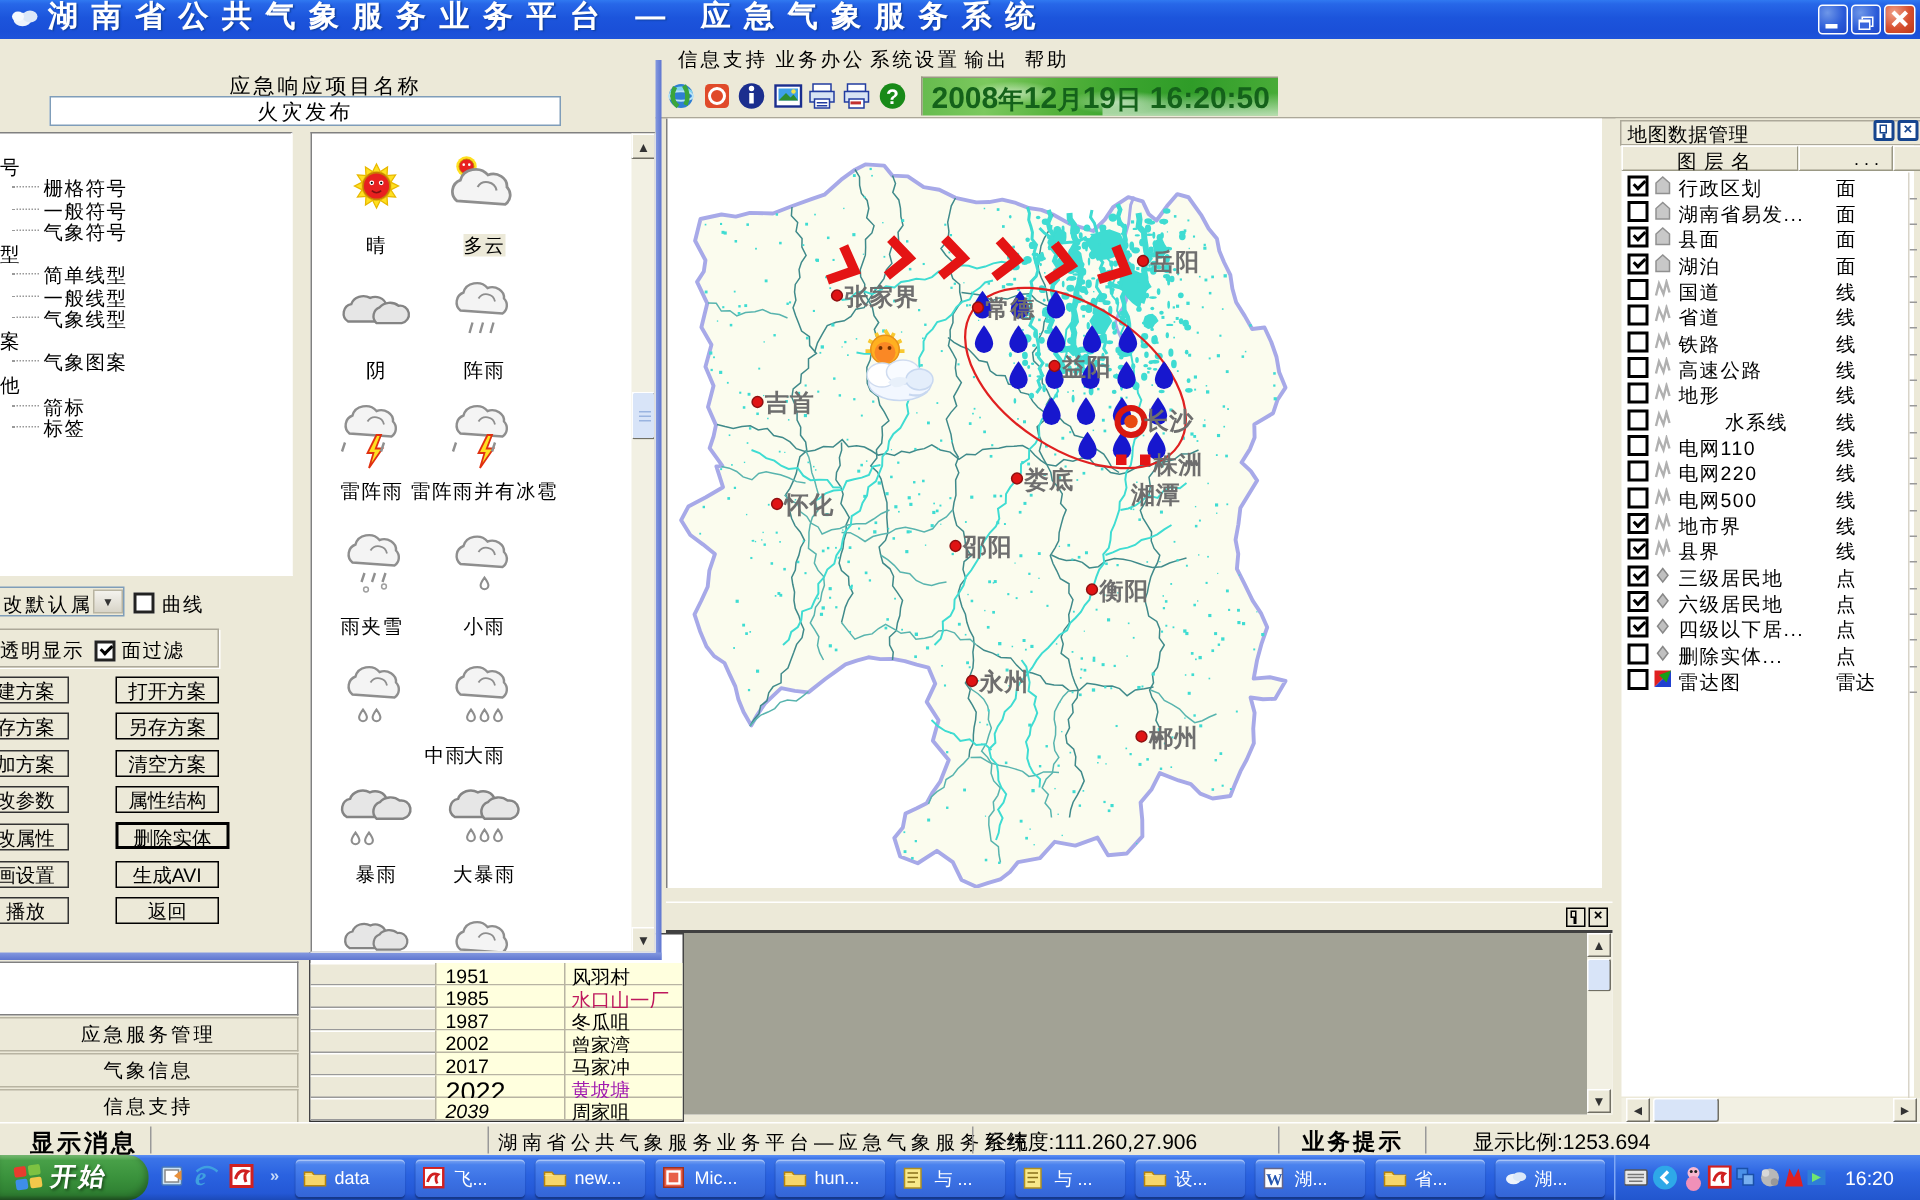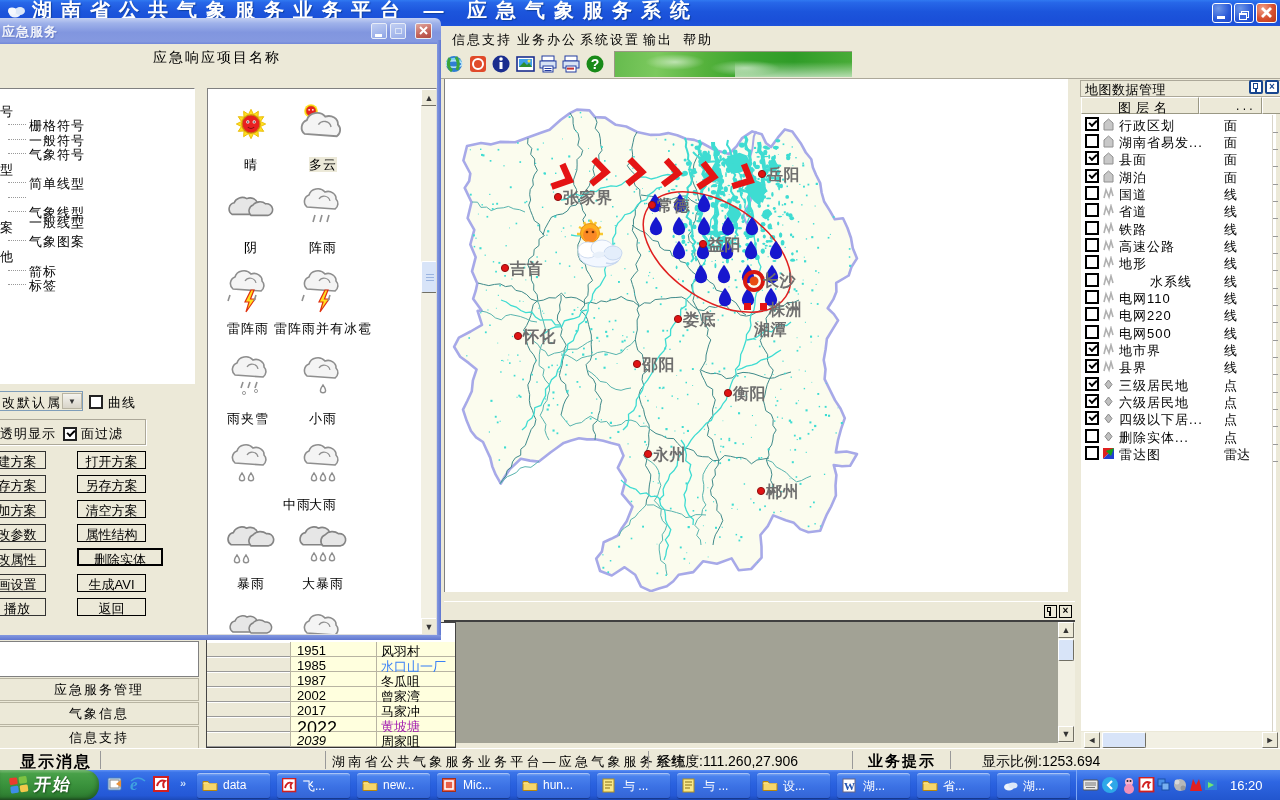--- a/index.html
+++ b/index.html
@@ -73,20 +73,21 @@
     </g>
 <g transform="translate(141,0)">
       <circle cx="9" cy="10" r="8.5" fill="#188A18"></circle>
       <text x="9" y="15" text-anchor="middle" font-size="14" font-weight="bold" fill="#fff" font-family="Liberation Sans">?</text>
     </g>
 </svg>
 <div class="abs" style="left:614px;top:51px;width:238px;height:26px;border-left:1px solid #9a9884;border-top:1px solid #9a9884;background:linear-gradient(95deg,#66BB4E 0%,#7CC95E 18%,#55B23C 38%,#3CA52F 55%,#2F9C28 75%,#49AC38 100%);overflow:hidden;">
 <div class="abs" style="left:120px;top:10px;width:130px;height:20px;background:linear-gradient(180deg,rgba(255,255,255,0) 0%,rgba(255,255,255,.8) 100%);"></div>
 <div class="abs" style="left:30px;top:2px;width:60px;height:16px;background:radial-gradient(ellipse,rgba(255,255,255,.55),rgba(255,255,255,0) 70%);"></div>
 <div class="abs" style="left:95px;top:8px;width:70px;height:16px;background:radial-gradient(ellipse,rgba(255,255,255,.5),rgba(255,255,255,0) 70%);"></div>
+<div class="abs" style="left:6px;top:3px;font-size:20px;font-weight:bold;color:#14621A;white-space:nowrap;font-family:'Liberation Sans';">2008<span style="font-size:17px">年</span>12<span style="font-size:17px">月</span>19<span style="font-size:17px">日</span> 16:20:50</div>
 </div>
 <div class="abs" style="left:444px;top:79px;width:624px;height:513px;background:#fff;border-left:1px solid #808080;overflow:hidden;">
 <svg width="624" height="513" viewBox="0 0 624 513">
       <path d="M22.0,67.0L36.0,64.0L45.5,65.4L54.9,62.9L70.3,63.3L82.8,58.5L95.9,53.8L104.6,50.8L115.8,40.8L125.0,34.1L131.9,30.6L144.4,31.4L150.0,38.1L160.2,38.6L170.8,45.8L181.2,47.5L192.0,52.9L205.9,55.9L214.5,55.7L223.2,54.1L232.2,56.3L240.8,59.7L249.2,60.9L257.0,64.0L268.5,70.4L283.9,75.0L291.5,67.4L297.1,59.1L307.2,52.4L316.8,55.3L320.9,63.9L326.0,68.0L333.0,58.4L339.9,50.4L347.3,52.5L355.7,64.2L360.8,73.5L366.3,80.2L367.9,88.4L371.1,96.0L375.2,104.2L376.6,113.5L379.1,122.5L384.8,131.6L389.8,140.3L398.0,139.3L402.5,149.0L406.0,159.0L407.8,169.2L412.0,179.4L406.6,187.7L403.7,196.5L391.2,203.9L391.4,212.7L388.3,220.4L382.7,229.3L388.9,235.1L393.1,241.4L387.6,250.4L381.9,259.7L380.6,270.5L378.7,280.9L380.5,290.3L379.6,300.2L384.9,310.8L390.1,321.4L395.6,329.7L399.8,339.2L396.1,349.9L393.1,360.8L390.8,373.4L401.6,372.5L412.0,375.0L405.1,386.8L397.0,387.2L388.7,386.0L391.4,396.2L390.5,406.7L390.9,416.5L386.1,427.5L382.0,435.1L378.6,443.1L375.2,451.7L363.4,453.3L355.2,450.1L348.9,443.8L340.7,441.3L328.2,436.4L322.8,447.1L315.4,456.0L316.5,467.5L316.6,478.6L306.2,490.0L293.7,491.2L286.6,479.4L271.9,484.7L258.2,482.2L248.3,493.1L233.7,495.7L228.3,502.3L221.8,507.3L213.9,509.6L205.9,512.2L196.0,507.6L190.2,495.7L179.6,488.2L166.8,496.5L155.1,492.0L151.2,479.6L156.9,472.6L158.7,463.3L166.2,459.8L172.8,456.5L176.8,449.2L181.7,442.3L187.5,427.7L176.9,414.8L180.7,401.2L172.8,388.9L178.5,376.8L174.0,366.1L166.1,364.1L158.2,361.7L150.1,360.3L141.9,360.4L134.0,359.2L126.1,361.4L118.7,363.9L112.0,368.7L105.4,373.5L93.9,382.6L84.9,381.6L75.8,379.8L64.9,390.1L59.9,397.5L55.8,404.6L50.7,395.7L47.3,387.4L45.2,378.6L41.5,370.8L38.0,363.0L31.1,358.4L26.0,352.0L21.7,341.8L18.0,330.6L22.5,321.5L26.8,312.2L27.9,301.4L31.6,290.4L23.6,283.9L15.2,277.7L9.1,267.8L13.9,258.7L25.6,252.5L37.0,245.8L32.6,231.9L36.6,231.6L28.1,219.8L30.7,211.9L32.3,204.4L27.0,192.3L30.7,178.2L25.3,165.5L29.3,150.8L22.6,139.2L24.6,131.0L26.5,123.3L19.7,108.9L24.2,102.0L25.3,94.5L18.4,81.5L22.0,67.0Z" fill="#FBFCEE" stroke="#A7A9E8" stroke-width="2.6" stroke-linejoin="round"></path>
       <path d="M83.0,59.0L82.6,64.8L86.8,69.4L85.7,75.3L89.7,80.0L89.6,85.7L92.4,91.3L89.3,95.9L87.7,100.7L88.3,106.1L85.2,110.6L84.7,115.7L85.6,121.1L83.7,126.1L85.4,131.4L87.5,136.6L89.4,141.7L94.6,145.4L94.8,151.4L99.3,156.6L94.0,160.3L94.0,166.5L89.2,170.4L88.7,176.3L83.8,180.2L82.9,186.0L85.0,190.8L86.4,195.8L86.4,201.1L88.8,205.8L88.7,211.2L92.1,215.7L92.9,221.4L88.3,225.4L87.0,230.8L85.9,236.4L83.9,241.6L81.6,246.6L78.9,250.6L80.4,255.8L81.4,261.2L82.7,266.5L85.0,271.4L88.6,275.8L91.4,281.4L88.8,286.0L87.6,291.1L85.7,295.9L85.2,301.1L82.8,305.9L83.5,310.5L84.7,315.7L84.3,321.3L85.2,326.6L87.5,331.4L89.0,336.4L90.9,340.5L89.7,346.1L86.1,350.6L84.2,355.9L82.2,361.1L80.3,366.4L75.8,370.2L75.7,376.2L70.4,378.8L67.5,382.9L66.3,388.2L62.1,391.5L61.0,396.8L57.7,400.7L55.0,405.0" fill="none" stroke="#3F8A8A" stroke-width="1"></path>
       <path d="M125.0,34.0L128.0,38.9L128.1,44.6L129.3,50.0L133.1,54.6L134.2,60.0L132.8,66.2L137.7,71.4L136.3,76.3L132.0,80.6L132.1,85.9L131.9,91.1L130.2,96.0L128.5,100.9L128.8,105.6L131.5,110.4L131.3,116.5L133.9,121.3L136.6,126.0L137.7,131.5L140.8,136.0L137.9,140.5L139.6,146.3L136.9,150.9L135.9,156.0L135.1,161.1L132.9,165.9L133.0,170.6L133.2,176.5L135.3,181.6L140.3,185.4L141.5,190.9L144.5,195.6L147.6,201.5L143.0,205.5L143.3,211.1L142.8,216.4L139.3,220.8L139.6,226.3L135.5,231.6L139.9,235.6L142.4,240.4L143.6,245.6L144.9,250.8L146.3,256.0L146.4,260.7L146.2,265.8L146.6,271.1L146.9,276.4L145.3,281.3L141.1,285.6L142.1,290.9L143.6,296.3L148.3,300.2L150.7,305.2L150.1,311.6L153.3,316.1L156.7,321.2L155.4,326.2L154.9,331.4L153.3,336.3L152.5,341.5L148.0,345.7L148.1,351.0L150.5,355.7L150.0,361.0" fill="none" stroke="#3F8A8A" stroke-width="1"></path>
       <path d="M150.0,38.0L152.0,43.3L150.2,49.3L154.2,54.3L155.3,59.8L155.6,65.4L157.0,71.3L153.7,75.8L154.1,81.5L149.5,85.5L148.0,90.5L149.6,96.6L145.9,100.9L144.3,106.8L140.8,111.5L137.3,116.2L134.2,121.1L131.1,126.1L125.6,127.1L122.3,132.0L117.8,134.9L112.3,135.8L106.5,138.1L103.2,143.8L100.0,149.6L98.0,156.0" fill="none" stroke="#3F8A8A" stroke-width="1"></path>
       <path d="M192.0,53.0L189.2,58.2L188.0,63.7L186.8,69.2L187.6,75.2L187.0,80.9L182.3,86.7L185.6,91.2L189.8,95.3L188.5,101.6L190.2,106.7L194.8,110.7L194.8,115.6L196.1,121.5L193.2,126.1L190.3,130.6L190.3,136.1L188.4,141.0L188.5,145.6L187.3,151.4L190.0,156.0L192.5,160.7L191.9,166.3L192.7,171.6L195.9,176.0L193.4,180.7L190.8,185.4L192.8,191.6L189.0,195.9L185.9,200.4L187.4,205.4L189.0,210.6L189.8,216.1L191.2,221.3L194.0,226.0" fill="none" stroke="#3F8A8A" stroke-width="1"></path>
       <path d="M257.0,64.0L254.1,68.9L254.2,74.8L251.2,79.8L249.0,84.9L248.1,90.5L246.8,96.1L247.5,101.3L249.2,106.2L251.6,111.0L252.7,116.1L253.6,121.3L257.6,126.6L253.5,130.8L251.1,135.6L250.4,141.2L248.0,146.0L247.0,151.4L243.4,156.2L244.1,161.6L248.4,165.7L249.6,170.9L249.9,176.5L253.0,181.1L255.3,186.1L252.6,190.8L253.2,196.6L250.9,201.5L246.4,205.5L247.3,210.5L249.5,215.4L247.9,221.6L250.3,226.3L253.0,231.0" fill="none" stroke="#3F8A8A" stroke-width="1"></path>
       <path d="M33.0,204.0L38.4,205.4L43.8,206.6L49.6,205.4L55.2,204.9L60.5,207.6L66.6,206.7L70.8,211.4L76.7,212.6L81.7,215.6L85.9,220.1L92.2,222.1L98.3,221.1L104.0,218.7L110.4,219.0L116.5,214.1L120.6,218.8L126.1,218.2L131.3,219.0L136.0,221.5L140.5,224.4L145.9,223.3L151.3,224.6L156.0,221.9L161.4,222.8L166.2,221.0L171.2,220.1L176.2,217.5L181.9,221.0L188.4,222.4L194.3,227.2L199.3,223.8L205.2,224.2L210.1,220.6L215.9,220.0L220.9,219.9L225.9,218.7L230.9,218.5L236.7,218.0L241.3,220.5L244.9,224.5L248.8,227.9L252.9,230.7L259.0,231.6L264.2,227.4L270.3,228.5L276.2,226.4L281.6,227.0L285.6,231.6L291.1,232.1L295.4,236.0L301.3,237.1L306.4,236.0L311.1,233.5L315.8,231.2L321.4,231.8L325.9,228.7L332.0,228.8L337.7,227.4L342.6,223.6L348.6,223.5L354.0,221.0" fill="none" stroke="#3F8A8A" stroke-width="1"></path>
@@ -1276,21 +1277,21 @@
 <div class="abs" style="left:0;top:702px;width:199px;height:23px;background:#ECE9D8;border:1px solid #B8B4A2;border-left:none;text-align:center;"><span class="cjk" style="font-size:13px;line-height:22px;">气象信息</span></div>
 <div class="abs" style="left:0;top:726px;width:199px;height:23px;background:#ECE9D8;border:1px solid #B8B4A2;border-left:none;text-align:center;"><span class="cjk" style="font-size:13px;line-height:22px;">信息支持</span></div>
 <div class="abs" style="left:206px;top:622px;width:250px;height:127px;background:#fff;border:1px solid #444;border-bottom:2px solid #333;overflow:hidden;">
     <div class="abs" style="left:0;top:19px;width:83px;height:15px;background:#ECE9D8;border-top:1px solid #fff;border-bottom:1px solid #999;"></div>
     <div class="abs" style="left:83px;top:19px;width:167px;height:15px;background:#FFFFDE;border-bottom:1px solid #B8B4A2;border-left:1px solid #B8B4A2;"></div>
     <div class="abs" style="left:90px;top:20px;font-size:13px;color:#000;">1951</div>
     <div class="abs" style="left:174px;top:20px;font-size:13px;color:#000;white-space:nowrap;">风羽村</div>
     <div class="abs" style="left:0;top:34px;width:83px;height:15px;background:#ECE9D8;border-top:1px solid #fff;border-bottom:1px solid #999;"></div>
     <div class="abs" style="left:83px;top:34px;width:167px;height:15px;background:#FFFFDE;border-bottom:1px solid #B8B4A2;border-left:1px solid #B8B4A2;"></div>
     <div class="abs" style="left:90px;top:35px;font-size:13px;color:#000;">1985</div>
-    <div class="abs" style="left:174px;top:35px;font-size:13px;color:#3b82f6;white-space:nowrap;">水口山一厂</div>
+    <div class="abs" style="left:174px;top:35px;font-size:13px;color:#be185d;white-space:nowrap;">水口山一厂</div>
     <div class="abs" style="left:0;top:49px;width:83px;height:15px;background:#ECE9D8;border-top:1px solid #fff;border-bottom:1px solid #999;"></div>
     <div class="abs" style="left:83px;top:49px;width:167px;height:15px;background:#FFFFDE;border-bottom:1px solid #B8B4A2;border-left:1px solid #B8B4A2;"></div>
     <div class="abs" style="left:90px;top:50px;font-size:13px;color:#000;">1987</div>
     <div class="abs" style="left:174px;top:50px;font-size:13px;color:#000;white-space:nowrap;">冬瓜咀</div>
     <div class="abs" style="left:0;top:64px;width:83px;height:15px;background:#ECE9D8;border-top:1px solid #fff;border-bottom:1px solid #999;"></div>
     <div class="abs" style="left:83px;top:64px;width:167px;height:15px;background:#FFFFDE;border-bottom:1px solid #B8B4A2;border-left:1px solid #B8B4A2;"></div>
     <div class="abs" style="left:90px;top:65px;font-size:13px;color:#000;">2002</div>
     <div class="abs" style="left:174px;top:65px;font-size:13px;color:#000;white-space:nowrap;">曾家湾</div>
     <div class="abs" style="left:0;top:79px;width:83px;height:15px;background:#ECE9D8;border-top:1px solid #fff;border-bottom:1px solid #999;"></div>
     <div class="abs" style="left:83px;top:79px;width:167px;height:15px;background:#FFFFDE;border-bottom:1px solid #B8B4A2;border-left:1px solid #B8B4A2;"></div>
@@ -1469,49 +1470,38 @@
         </g>
 <g transform="translate(121,0)">
           <rect x="1" y="3" width="12" height="10" fill="#2E7ED8"></rect>
           <path d="M4,5 L10,8 L4,11 Z" fill="#70E870"></path>
         </g>
 </svg>
 <div class="abs" style="left:153px;top:8px;font-size:13px;color:#fff;">16:20</div>
 </div>
   </div>
 <div class="abs" style="left:0;top:18px;width:441px;height:622px;">
-    <div class="abs" style="left:0;top:0;width:441px;height:26px;border-radius:0 6px 0 0;background:linear-gradient(180deg,#C3D0F2 0%,#9FB2EA 20%,#8196DF 55%,#8599E0 90%,#7288D8 100%);">
-<div class="abs" style="left:2px;top:5px;font-size:13px;letter-spacing:1px;font-weight:bold;color:#F2F4FA;text-shadow:1px 1px 1px #667BC8;">应急服务</div>
-<div class="abs" style="left:371px;top:5px;width:16px;height:16px;border-radius:2px;border:1px solid #E8EDF8;background:linear-gradient(160deg,#C0CEF2,#8FA5E6);">
-        <div class="abs" style="left:3px;top:10px;width:7px;height:2.5px;background:#fff;"></div>
-      </div>
-<div class="abs" style="left:390px;top:5px;width:16px;height:16px;border-radius:2px;border:1px solid #E8EDF8;background:linear-gradient(160deg,#C0CEF2,#97ACE8);">
-        <div class="abs" style="left:3.5px;top:3.5px;width:7px;height:6px;border:1.5px solid #DBE4F6;"></div>
-      </div>
-<div class="abs" style="left:415px;top:5px;width:17px;height:16px;border-radius:2px;border:1px solid #E8EDF8;background:linear-gradient(160deg,#E0A8A0,#C4635A 60%,#B04840);"><svg width="15" height="14">
-          <path d="M4,3 L11,10 M11,3 L4,10" stroke="#fff" stroke-width="2"></path>
-        </svg></div>
-</div>
     <div class="abs" style="left:0;top:26px;width:437px;height:591px;background:#ECE9D8;"></div>
     <div class="abs" style="left:437px;top:22px;width:4px;height:600px;background:linear-gradient(90deg,#8499E0,#5F76D0);"></div>
     <div class="abs" style="left:0;top:617px;width:441px;height:5px;background:linear-gradient(180deg,#8499E0,#5F76D0);"></div>
     <div class="abs" style="left:153px;top:31px;font-size:14px;letter-spacing:2px;color:#000;">应急响应项目名称</div>
+    <div class="abs" style="left:33px;top:46px;width:341px;height:20px;background:#fff;border:1px solid #7F9DB9;text-align:center;"><span style="font-size:14px;letter-spacing:2px;line-height:18px;">火灾发布</span></div>
     <div class="abs" style="left:-15px;top:70px;width:210px;height:296px;background:#fff;border:1px solid #808080;border-bottom-color:#fff;border-right-color:#fff;overflow:hidden;">
       <div class="abs" style="left:14px;top:14px;font-size:13px;letter-spacing:1px;color:#000;white-space:nowrap;">号</div>
       <div class="abs" style="left:22px;top:28px;width:18px;height:1px;border-top:1px dotted #999;margin-top:7px;"></div>
       <div class="abs" style="left:43px;top:28px;font-size:13px;letter-spacing:1px;color:#000;white-space:nowrap;">栅格符号</div>
       <div class="abs" style="left:22px;top:43px;width:18px;height:1px;border-top:1px dotted #999;margin-top:7px;"></div>
       <div class="abs" style="left:43px;top:43px;font-size:13px;letter-spacing:1px;color:#000;white-space:nowrap;">一般符号</div>
       <div class="abs" style="left:22px;top:57px;width:18px;height:1px;border-top:1px dotted #999;margin-top:7px;"></div>
       <div class="abs" style="left:43px;top:57px;font-size:13px;letter-spacing:1px;color:#000;white-space:nowrap;">气象符号</div>
       <div class="abs" style="left:14px;top:72px;font-size:13px;letter-spacing:1px;color:#000;white-space:nowrap;">型</div>
       <div class="abs" style="left:22px;top:86px;width:18px;height:1px;border-top:1px dotted #999;margin-top:7px;"></div>
       <div class="abs" style="left:43px;top:86px;font-size:13px;letter-spacing:1px;color:#000;white-space:nowrap;">简单线型</div>
       <div class="abs" style="left:22px;top:101px;width:18px;height:1px;border-top:1px dotted #999;margin-top:7px;"></div>
-      <div class="abs" style="left:43px;top:101px;font-size:13px;letter-spacing:1px;color:#000;white-space:nowrap;margin-top:24px;">一般线型</div>
+      <div class="abs" style="left:43px;top:101px;font-size:13px;letter-spacing:1px;color:#000;white-space:nowrap;">一般线型</div>
       <div class="abs" style="left:22px;top:115px;width:18px;height:1px;border-top:1px dotted #999;margin-top:7px;"></div>
       <div class="abs" style="left:43px;top:115px;font-size:13px;letter-spacing:1px;color:#000;white-space:nowrap;">气象线型</div>
       <div class="abs" style="left:14px;top:130px;font-size:13px;letter-spacing:1px;color:#000;white-space:nowrap;">案</div>
       <div class="abs" style="left:22px;top:144px;width:18px;height:1px;border-top:1px dotted #999;margin-top:7px;"></div>
       <div class="abs" style="left:43px;top:144px;font-size:13px;letter-spacing:1px;color:#000;white-space:nowrap;">气象图案</div>
       <div class="abs" style="left:14px;top:159px;font-size:13px;letter-spacing:1px;color:#000;white-space:nowrap;">他</div>
       <div class="abs" style="left:22px;top:174px;width:18px;height:1px;border-top:1px dotted #999;margin-top:7px;"></div>
       <div class="abs" style="left:43px;top:174px;font-size:13px;letter-spacing:1px;color:#000;white-space:nowrap;">箭标</div>
       <div class="abs" style="left:22px;top:188px;width:18px;height:1px;border-top:1px dotted #999;margin-top:7px;"></div>
       <div class="abs" style="left:43px;top:188px;font-size:13px;letter-spacing:1px;color:#000;white-space:nowrap;">标签</div>
@@ -1528,21 +1518,21 @@
     <div class="abs" style="left:81px;top:407px;font-size:13px;letter-spacing:1px;color:#000;">面过滤</div>
     <div class="abs" style="left:-12px;top:433px;width:58px;height:18px;background:#ECE9D8;border:1px solid #333;text-align:center;"><span style="font-size:13px;line-height:16px;letter-spacing:0px;white-space:nowrap;">建方案</span></div>
     <div class="abs" style="left:77px;top:433px;width:69px;height:18px;background:#ECE9D8;border:1px solid #000;text-align:center;"><span style="font-size:13px;line-height:16px;white-space:nowrap;">打开方案</span></div>
     <div class="abs" style="left:-12px;top:457px;width:58px;height:18px;background:#ECE9D8;border:1px solid #333;text-align:center;"><span style="font-size:13px;line-height:16px;letter-spacing:0px;white-space:nowrap;">存方案</span></div>
     <div class="abs" style="left:77px;top:457px;width:69px;height:18px;background:#ECE9D8;border:1px solid #000;text-align:center;"><span style="font-size:13px;line-height:16px;white-space:nowrap;">另存方案</span></div>
     <div class="abs" style="left:-12px;top:482px;width:58px;height:18px;background:#ECE9D8;border:1px solid #333;text-align:center;"><span style="font-size:13px;line-height:16px;letter-spacing:0px;white-space:nowrap;">加方案</span></div>
     <div class="abs" style="left:77px;top:482px;width:69px;height:18px;background:#ECE9D8;border:1px solid #000;text-align:center;"><span style="font-size:13px;line-height:16px;white-space:nowrap;">清空方案</span></div>
     <div class="abs" style="left:-12px;top:506px;width:58px;height:18px;background:#ECE9D8;border:1px solid #333;text-align:center;"><span style="font-size:13px;line-height:16px;letter-spacing:0px;white-space:nowrap;">改参数</span></div>
     <div class="abs" style="left:77px;top:506px;width:69px;height:18px;background:#ECE9D8;border:1px solid #000;text-align:center;"><span style="font-size:13px;line-height:16px;white-space:nowrap;">属性结构</span></div>
     <div class="abs" style="left:-12px;top:531px;width:58px;height:18px;background:#ECE9D8;border:1px solid #333;text-align:center;"><span style="font-size:13px;line-height:16px;letter-spacing:0px;white-space:nowrap;">改属性</span></div>
-    <div class="abs" style="left:77px;top:530px;width:86px;height:18px;background:#ECE9D8;border:2px solid #000;text-align:center;"><span style="font-size:13px;line-height:16px;white-space:nowrap;">删除实体</span></div>
+    <div class="abs" style="left:77px;top:530px;width:76px;height:18px;background:#ECE9D8;border:2px solid #000;text-align:center;"><span style="font-size:13px;line-height:16px;white-space:nowrap;">删除实体</span></div>
     <div class="abs" style="left:-12px;top:556px;width:58px;height:18px;background:#ECE9D8;border:1px solid #333;text-align:center;"><span style="font-size:13px;line-height:16px;letter-spacing:0px;white-space:nowrap;">画设置</span></div>
     <div class="abs" style="left:77px;top:556px;width:69px;height:18px;background:#ECE9D8;border:1px solid #000;text-align:center;"><span style="font-size:13px;line-height:16px;white-space:nowrap;">生成AVI</span></div>
     <div class="abs" style="left:-12px;top:580px;width:58px;height:18px;background:#ECE9D8;border:1px solid #333;text-align:center;"><span style="font-size:13px;line-height:16px;letter-spacing:0px;white-space:nowrap;">播放</span></div>
     <div class="abs" style="left:77px;top:580px;width:69px;height:18px;background:#ECE9D8;border:1px solid #000;text-align:center;"><span style="font-size:13px;line-height:16px;white-space:nowrap;">返回</span></div>
     <div class="abs" style="left:207px;top:70px;width:230px;height:547px;background:#fff;border:1px solid #808080;border-bottom-color:#ddd;border-right-color:#ddd;overflow:hidden;" id="iconpanel">
       <div class="abs" style="left:213px;top:0px;width:16px;height:546px;background:#F2F0E3;">
 <div class="abs raised" style="left:0;top:0;width:16px;height:17px;background:#ECE9D8;text-align:center;font-size:9px;line-height:16px;color:#333;">▲</div>
 <div class="abs raised" style="left:0;top:172px;width:16px;height:32px;background:#D8E4F8;border-radius:2px;">
           <div style="position:absolute;left:4px;top:12px;width:8px;height:1px;background:#9AB4E0;box-shadow:0 3px 0 #9AB4E0,0 6px 0 #9AB4E0;"></div>
         </div>

